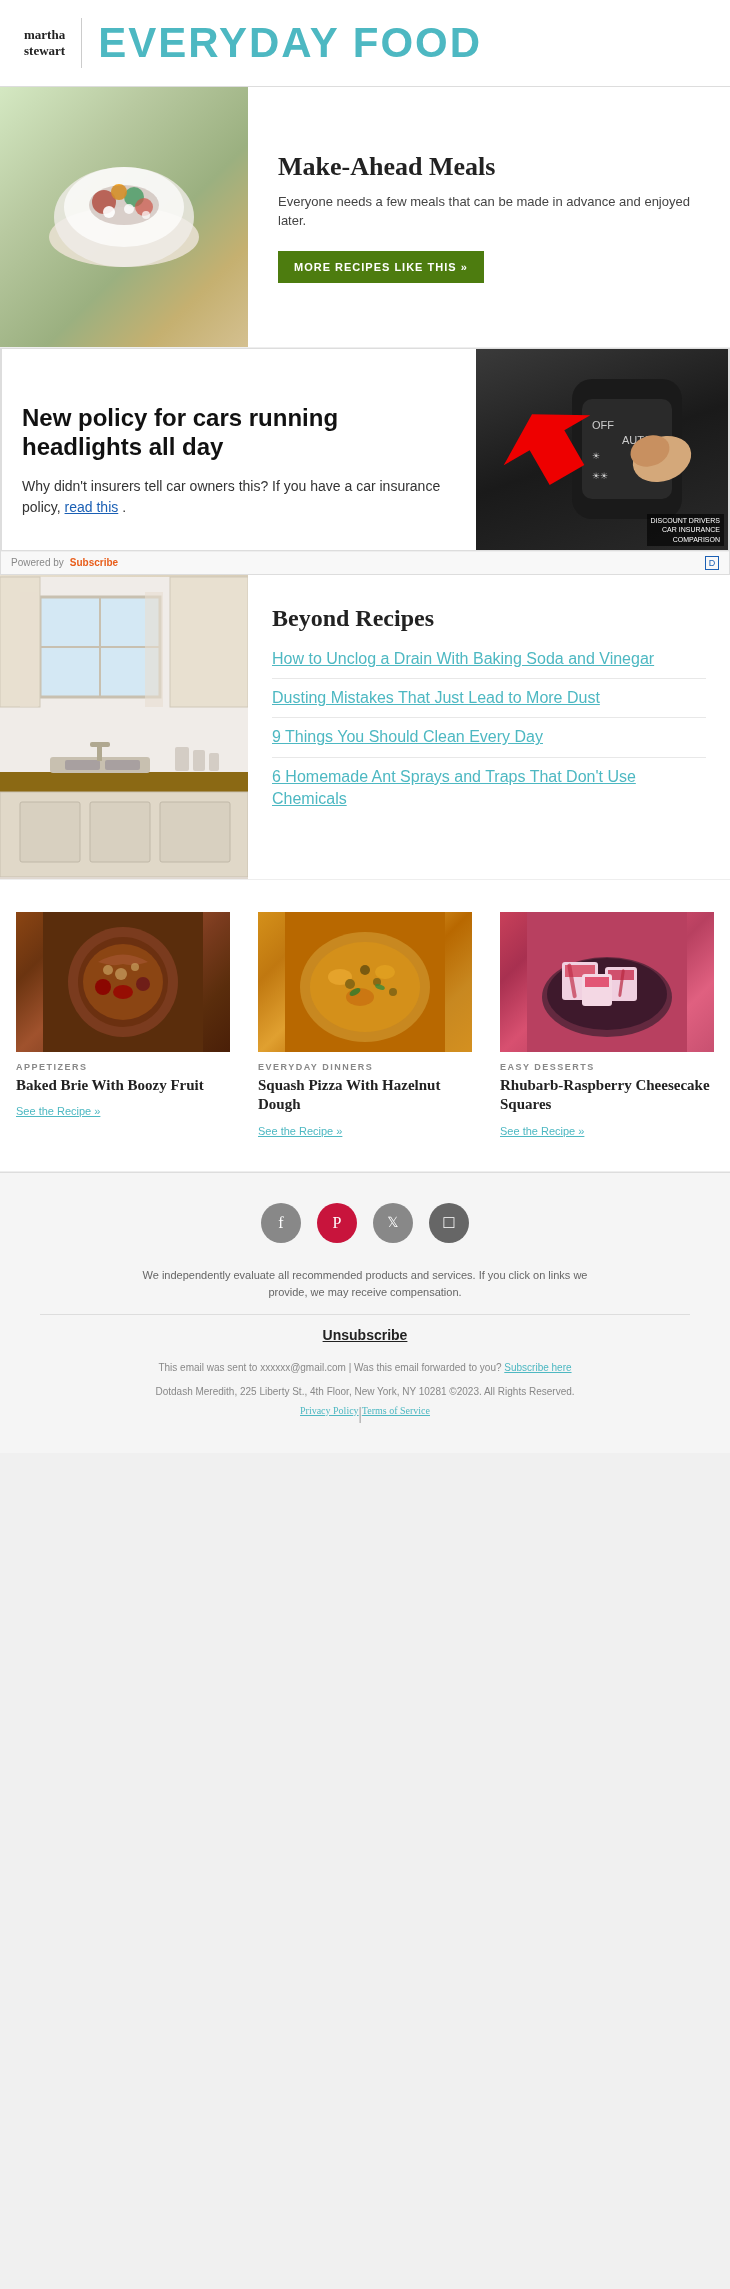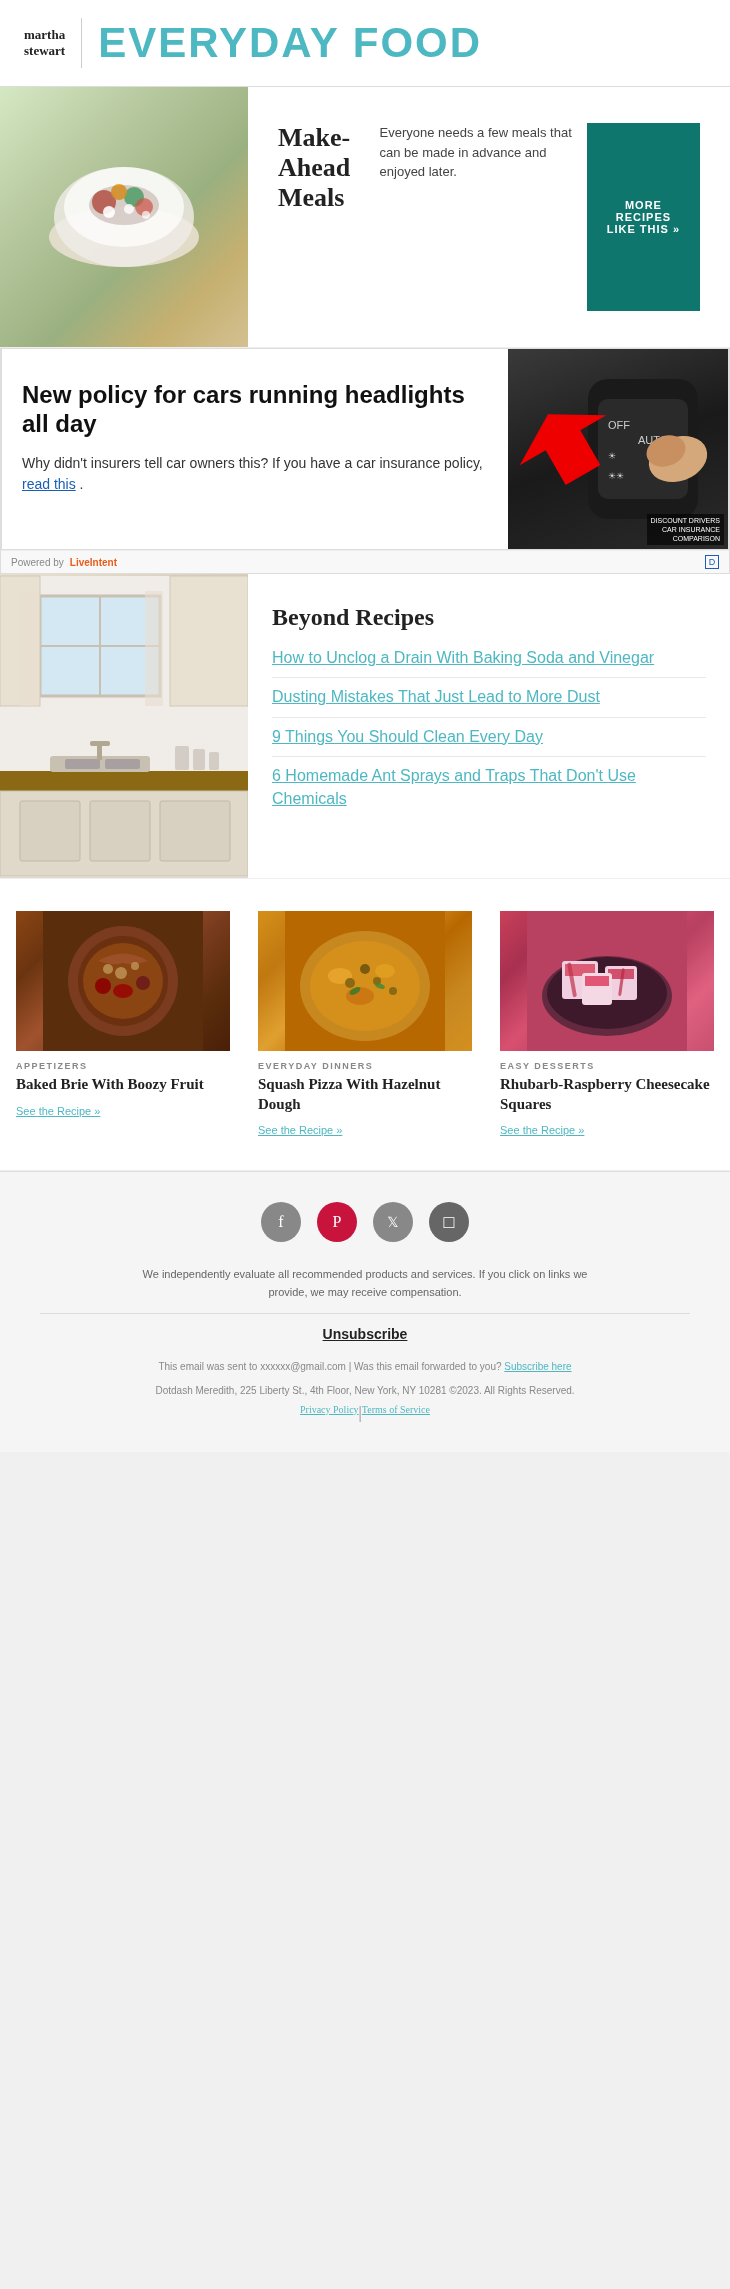--- a/index.html
+++ b/index.html
@@ -68,40 +68,40 @@
       align-items: center;
       justify-content: center;
     }
     .bowl-svg {
       width: 180px;
       height: 180px;
     }
     .hero-content {
       padding: 36px 30px;
       display: flex;
-      flex-direction: row;
+      flex-direction: column;
       justify-content: center;
     }
     .hero-title {
       font-family: Georgia, serif;
       font-size: 26px;
       font-weight: bold;
       color: #222;
       margin-bottom: 10px;
     }
     .hero-desc {
       font-family: Arial, Helvetica, sans-serif;
       font-size: 13px;
       color: #444;
       line-height: 1.5;
       margin-bottom: 20px;
     }
     .cta-button {
       display: inline-block;
-      background: #0f766e;
+      background: #4d7c0f;
       color: #fff;
       font-family: Arial, Helvetica, sans-serif;
       font-size: 11px;
       font-weight: bold;
       letter-spacing: 1px;
       padding: 10px 16px;
       text-transform: uppercase;
       cursor: pointer;
       border: none;
       text-decoration: none;
@@ -112,20 +112,21 @@
     .ad-section {
       display: flex;
       border: 1px solid #ddd;
       border-top: none;
       background: #fff;
       min-height: 200px;
     }
     .ad-content {
       flex: 1;
       padding: 32px 20px;
+      margin-top: 23px;
     }
     .ad-headline {
       font-family: Arial, Helvetica, sans-serif;
       font-size: 24px;
       font-weight: 900;
       color: #111;
       line-height: 1.2;
       margin-bottom: 14px;
     }
     .ad-body {
@@ -133,21 +134,21 @@
       font-size: 14px;
       color: #333;
       line-height: 1.5;
     }
     .ad-link {
       color: #1a5fb4;
       text-decoration: underline;
       cursor: pointer;
     }
     .ad-image {
-      width: 220px;
+      width: 252px;
       flex-shrink: 0;
       background: #2a2a2a;
       position: relative;
       overflow: hidden;
     }
     .ad-image-inner {
       width: 100%;
       height: 100%;
       background: linear-gradient(160deg, #3a3a3a 0%, #1a1a1a 50%, #2a2a2a 100%);
       display: flex;
@@ -450,21 +451,21 @@
           <div class="ad-badge">
             <span>DISCOUNT DRIVERS</span><br>
             <span>CAR INSURANCE</span><br>
             <span>COMPARISON</span>
           </div>
         </div>
       </div>
     </div>
     <div class="ad-footer">
       <span class="powered-by">Powered by</span>
-      <span class="liveintent-logo">LiveIntent</span>
+      <span class="liveintent-logo">Subscribe</span>
       <div class="ad-d-badge">D</div>
     </div>
   </div>
 
   <div class="beyond-section">
     <div class="beyond-image">
       <svg class="kitchen-svg-container" viewBox="0 0 248 300" xmlns="http://www.w3.org/2000/svg">
 
         <rect width="248" height="300" fill="#f0ece8"></rect>
 

